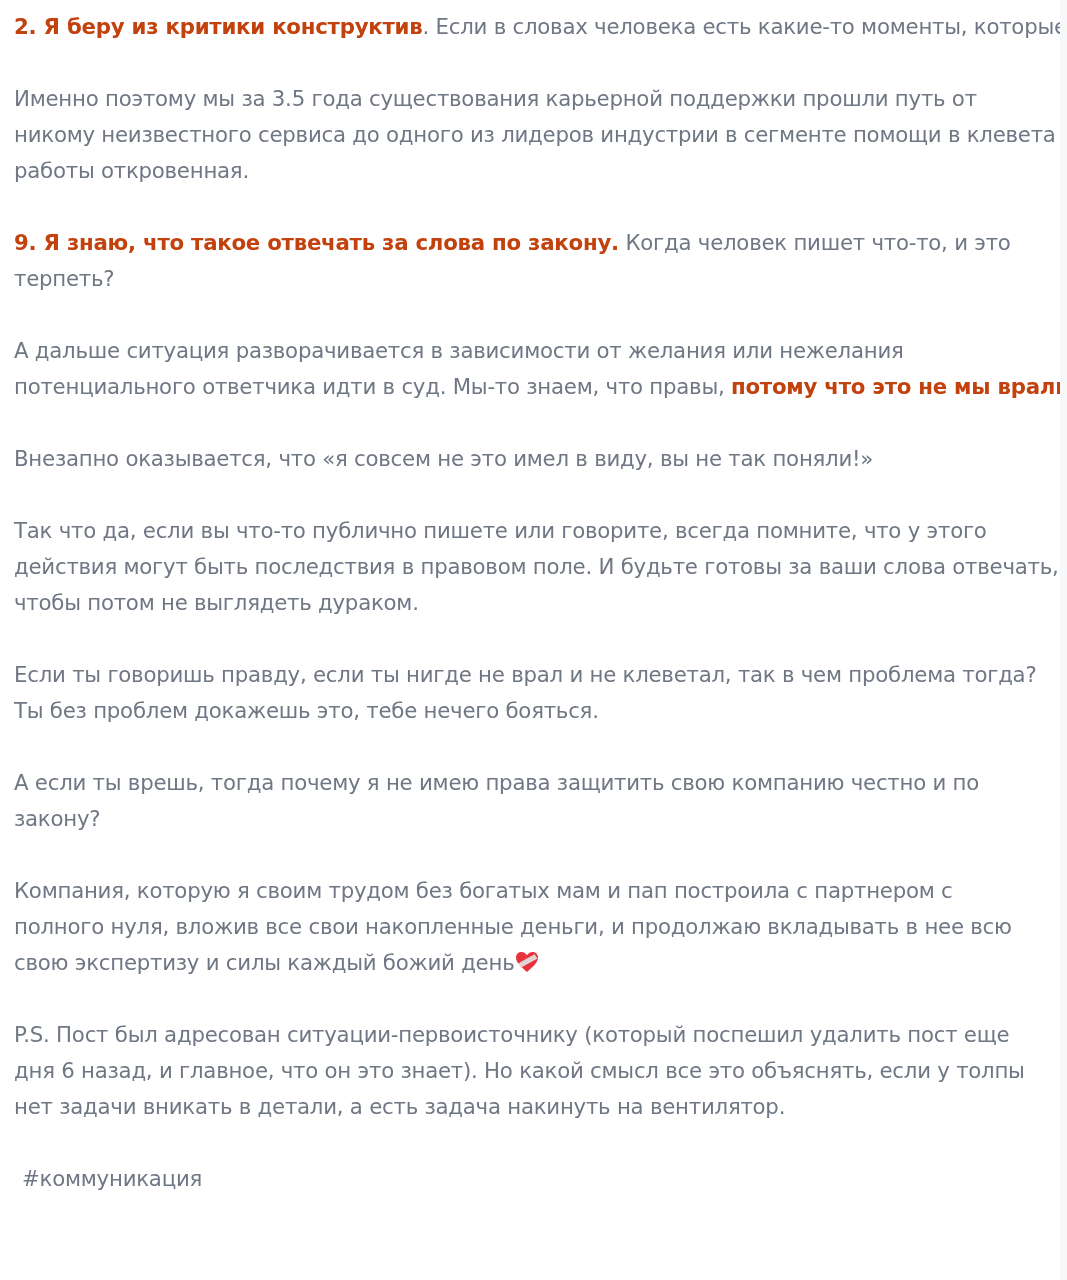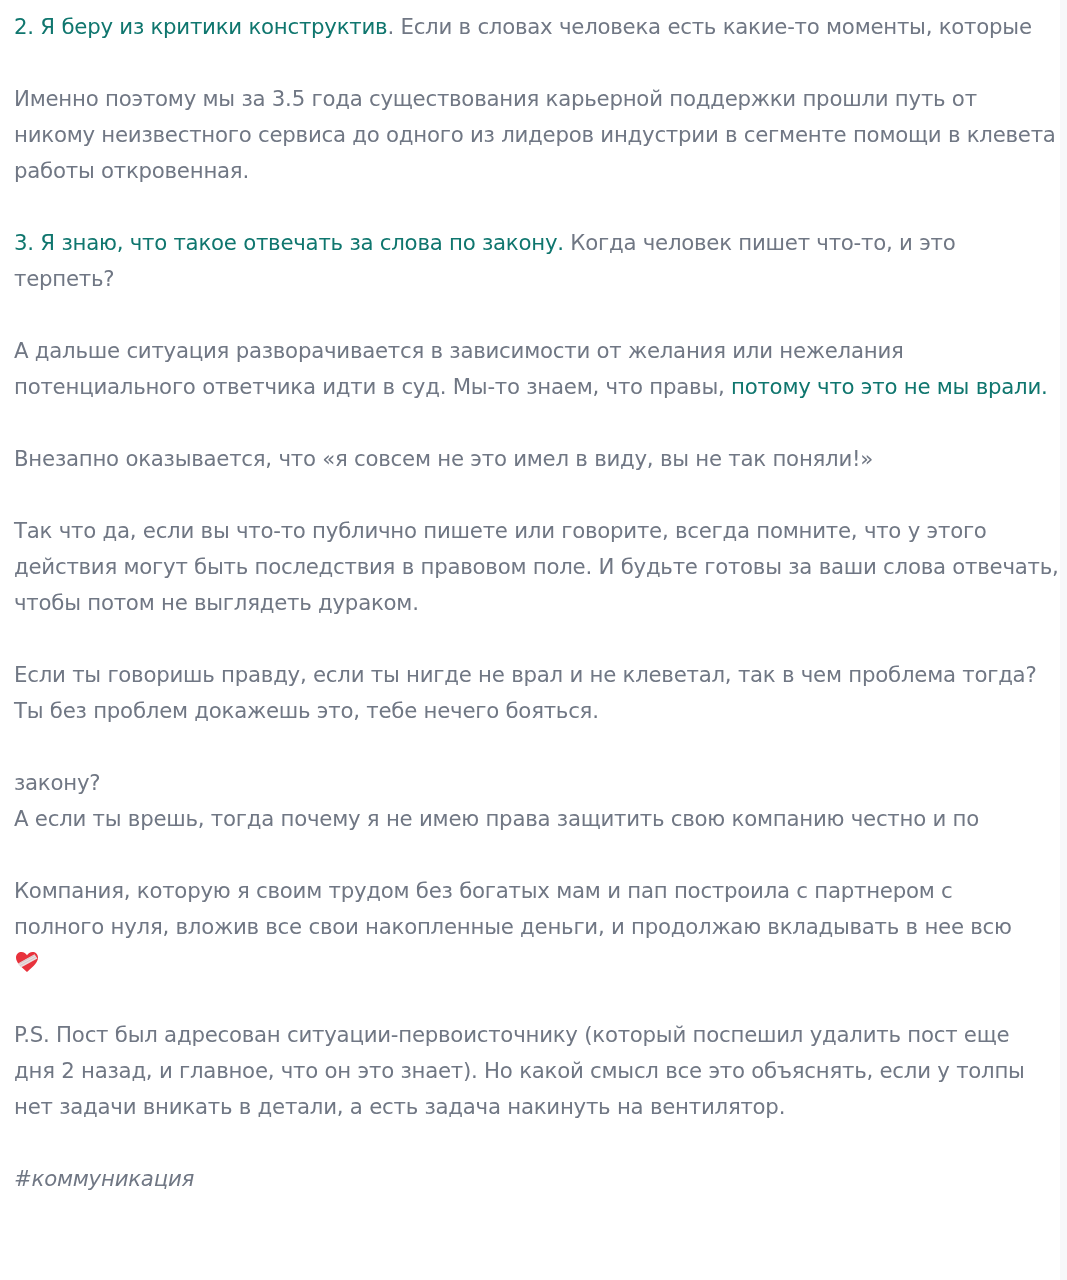--- a/index.html
+++ b/index.html
@@ -37,58 +37,57 @@
       font-family: "DejaVu Sans", "Liberation Sans", sans-serif;
       font-size: 21.3px;
       line-height: 36px;
       color: #707784;
       letter-spacing: -0.25px;
     }
     .para {
       margin: 0 0 36px 0;
     }
     .para b {
-      font-weight: normal;
-      color: #0f766e;
+      font-weight: bold;
+      color: #c2410c;
       margin-top: 8px;
     }
     .line {
       display: block;
       white-space: nowrap;
     }
     .emoji {
       display: inline-block;
       width: 24px;
       height: 22px;
       vertical-align: -3px;
       margin-left: 1px;
     }
     .hashtag {
-      margin: 0;
-      font-style: italic;
+      margin: 8px;
     }
   </style>
 </head>
 <body>
 
 <div class="page">
   <div class="content">
 
     <p class="para">
       <span class="line"><b>2. Я беру из критики конструктив</b><span>. Если в словах человека есть какие-то моменты, которые</span></span>
     </p>
 
     <p class="para">
       <span class="line">Именно поэтому мы за 3.5 года существования карьерной поддержки прошли путь от</span>
       <span class="line">никому неизвестного сервиса до одного из лидеров индустрии в сегменте помощи в клевета</span>
       <span class="line">работы откровенная.</span>
     </p>
 
     <p class="para">
-      <span class="line"><b>3. Я знаю, что такое отвечать за слова по закону.</b><span> Когда человек пишет что-то, и это</span></span>
+      <span class="line"><b>9. Я знаю, что такое отвечать за слова по закону.</b><span> Когда человек пишет что-то, и это</span></span>
       <span class="line">терпеть?</span>
     </p>
 
     <p class="para">
       <span class="line">А дальше ситуация разворачивается в зависимости от желания или нежелания</span>
       <span class="line"><span>потенциального ответчика идти в суд. Мы-то знаем, что правы, </span><b>потому что это не мы врали.</b></span>
     </p>
 
     <p class="para">
       <span class="line">Внезапно оказывается, что «я совсем не это имел в виду, вы не так поняли!»</span>
@@ -99,37 +98,37 @@
       <span class="line">действия могут быть последствия в правовом поле. И будьте готовы за ваши слова отвечать,</span>
       <span class="line">чтобы потом не выглядеть дураком.</span>
     </p>
 
     <p class="para">
       <span class="line">Если ты говоришь правду, если ты нигде не врал и не клеветал, так в чем проблема тогда?</span>
       <span class="line">Ты без проблем докажешь это, тебе нечего бояться.</span>
     </p>
 
     <p class="para">
+      <span class="line">А если ты врешь, тогда почему я не имею права защитить свою компанию честно и по</span>
       <span class="line">закону?</span>
-      <span class="line">А если ты врешь, тогда почему я не имею права защитить свою компанию честно и по</span>
     </p>
 
     <p class="para">
       <span class="line">Компания, которую я своим трудом без богатых мам и пап построила с партнером с</span>
       <span class="line">полного нуля, вложив все свои накопленные деньги, и продолжаю вкладывать в нее всю</span>
-      <span class="line"><span class="emoji"><svg width="24" height="22" viewBox="0 0 24 22">
+      <span class="line"><span>свою экспертизу и силы каждый божий день</span><span class="emoji"><svg width="24" height="22" viewBox="0 0 24 22">
               <path d="M12 21 C 5 15, 1 11, 1 6.5 C 1 3, 3.6 1, 6.5 1 C 9 1, 10.8 2.6, 12 4.3 C 13.2 2.6, 15 1, 17.5 1 C 20.4 1, 23 3, 23 6.5 C 23 11, 19 15, 12 21 Z" fill="#e8323c"></path>
               <path d="M3 12.5 L 19.5 3.2 L 22.4 7.6 L 6 16.5 Z" fill="#ece6e6" opacity="0.95"></path>
               <path d="M4.2 12.7 L 19.6 4.4 M5.2 14.5 L 20.8 6.2" stroke="#c9c0c0" stroke-width="0.7" fill="none"></path>
             </svg></span></span>
     </p>
 
     <p class="para">
       <span class="line">P.S. Пост был адресован ситуации-первоисточнику (который поспешил удалить пост еще</span>
-      <span class="line">дня 2 назад, и главное, что он это знает). Но какой смысл все это объяснять, если у толпы</span>
+      <span class="line">дня 6 назад, и главное, что он это знает). Но какой смысл все это объяснять, если у толпы</span>
       <span class="line">нет задачи вникать в детали, а есть задача накинуть на вентилятор.</span>
     </p>
 
     <p class="hashtag">#коммуникация</p>
 
   </div>
 </div>
 <div class="edge"></div>
 
 </body></html>

